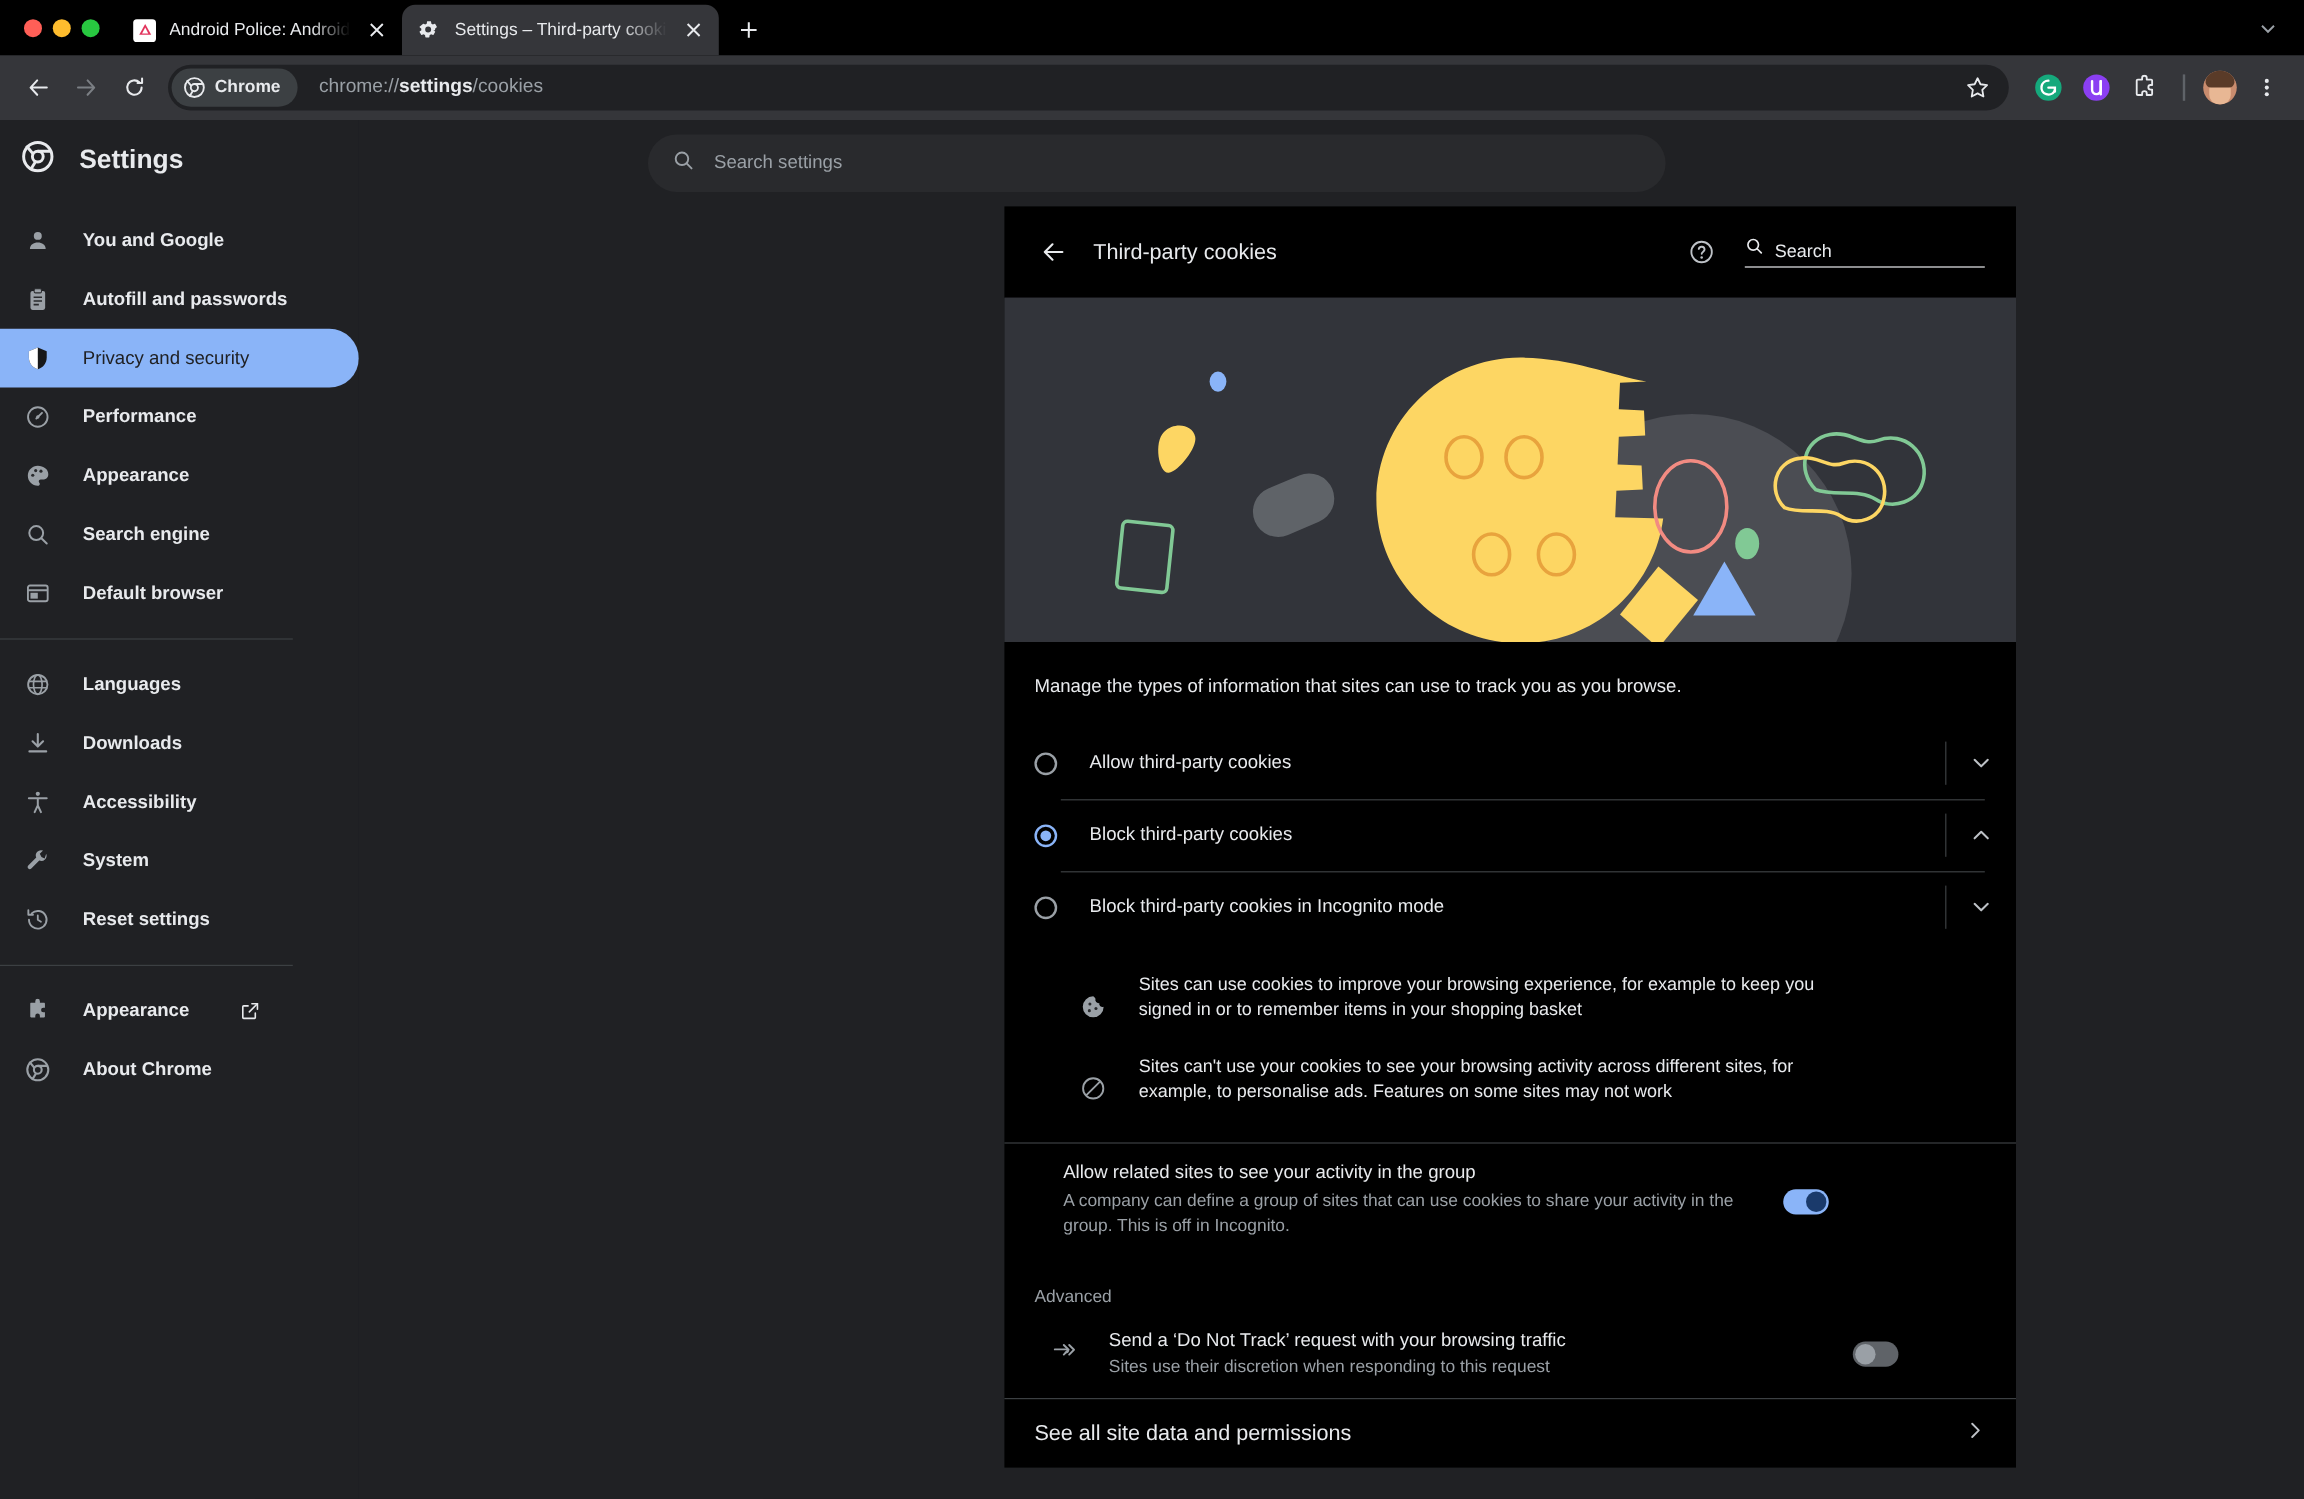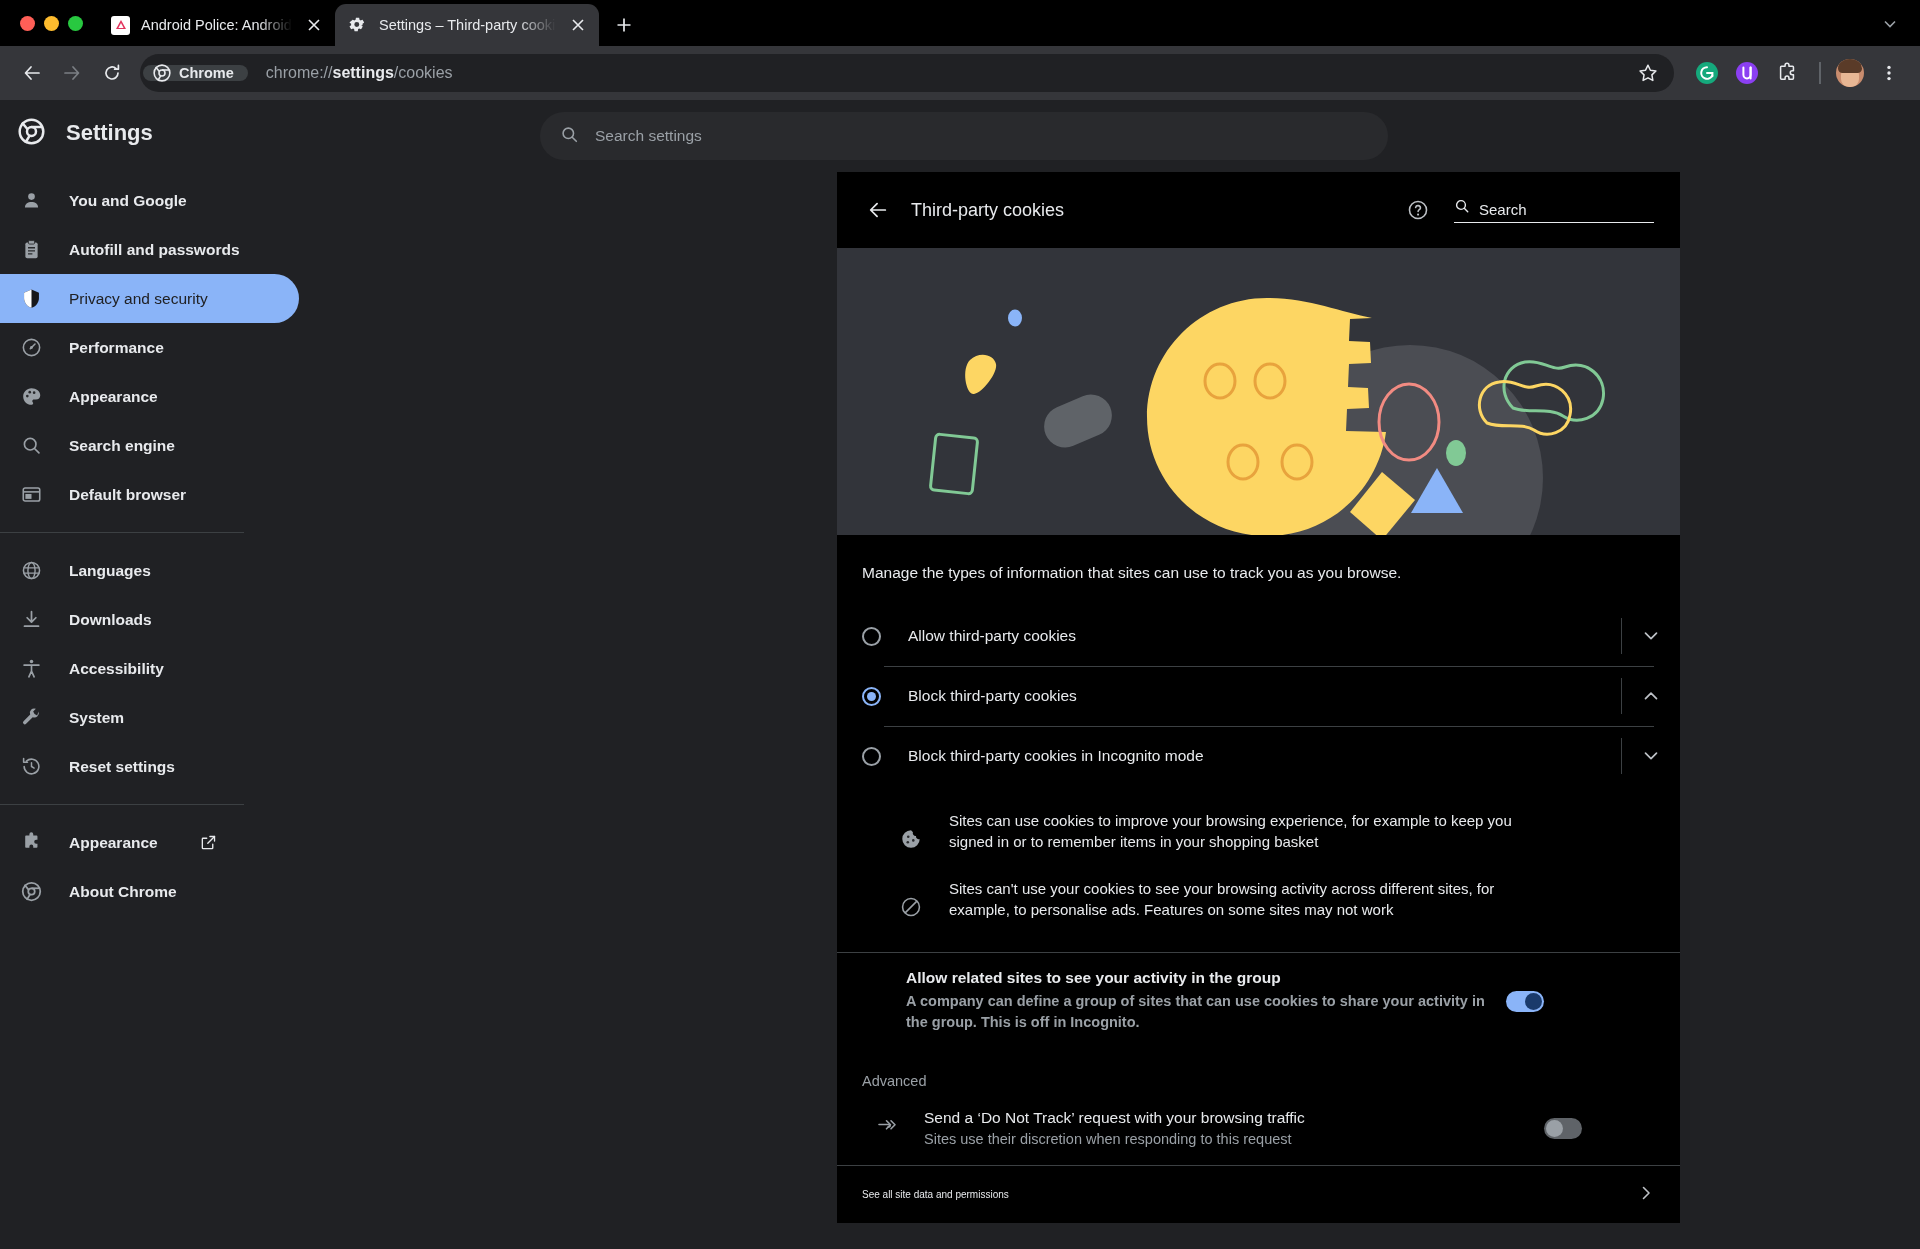--- a/index.html
+++ b/index.html
@@ -63,21 +63,21 @@
   }
   .nav-btn {
     width: 36px; height: 36px; border-radius: 50%;
     display: flex; align-items: center; justify-content: center; cursor: pointer;
   }
   .omnibox {
     flex: 1 1 auto; height: 38px; background: #202124; border-radius: 19px;
     display: flex; align-items: center; margin: 0 10px 0 6px; padding-right: 8px;
   }
   .chrome-chip {
-    height: 16px; margin-left: 3px; padding: 0 14px 0 10px;
+    height: 32px; margin-left: 3px; padding: 0 14px 0 10px;
     background: #3c4043; border-radius: 16px;
     display: flex; align-items: center; gap: 8px; cursor: pointer;
   }
   .chrome-chip-label { color: #e8eaed; font-size: 14.5px; font-weight: bold; }
   .omnibox-url {
     flex: 1 1 auto; color: #9aa0a6; font-size: 16px; padding-left: 18px;
     white-space: nowrap; overflow: hidden;
   }
   .omnibox-url b { color: #e8eaed; font-weight: bold; }
   .star-btn {
@@ -195,21 +195,21 @@
   .detail-ico {
     width: 26px; height: 26px; flex: 0 0 26px; margin-left: 36px; margin-top: 14px;
     display: flex; align-items: center; justify-content: center;
   }
   .detail-text { color: #e8eaed; font-size: 15px; line-height: 21px; margin-left: 25px; max-width: 610px; }
 
   .rel-sites {
     display: flex; align-items: center; padding: 16px 26px 22px 25px;
     border-top: 1px solid #3c4043; margin-top: 8px;
   }
-  .rel-text { flex: 1 1 auto; margin-left: 44px; max-width: 600px; font-weight: bold; }
+  .rel-text { flex: 1 1 auto; margin-left: 24px; max-width: 600px; }
   .rel-title { color: #e8eaed; font-size: 15.5px; margin-bottom: 4px; }
   .rel-sub { color: #9aa0a6; font-size: 14.5px; line-height: 21px; }
   .toggle {
     width: 38px; height: 21px; border-radius: 11px; position: relative;
     flex: 0 0 38px; cursor: pointer;
   }
   .toggle.on { background: #8ab4f8; }
   .toggle.on::after {
     content: ""; position: absolute; right: 2px; top: 2px; width: 17px; height: 17px;
     border-radius: 50%; background: #1a3a6b;
@@ -226,21 +226,21 @@
   .adv-row { display: flex; align-items: center; padding: 14px 26px 18px 25px; }
   .adv-ico { width: 26px; height: 26px; flex: 0 0 26px; margin-left: 12px; display: flex; align-items: center; justify-content: center; }
   .adv-text { flex: 1 1 auto; margin-left: 24px; max-width: 620px; }
   .adv-title { color: #e8eaed; font-size: 15.5px; margin-bottom: 4px; }
   .adv-sub { color: #9aa0a6; font-size: 14.5px; }
 
   .see-all {
     display: flex; align-items: center; min-height: 58px; padding: 0 26px 0 25px;
     border-top: 1px solid #3c4043; cursor: pointer;
   }
-  .see-all-label { flex: 1 1 auto; color: #e8eaed; font-size: 10px; }
+  .see-all-label { flex: 1 1 auto; color: #e8eaed; font-size: 18px; }
 </style>
 </head>
 <body>
 
 <div class="tabstrip">
   <div class="traffic">
     <span class="dot red"></span>
     <span class="dot yellow"></span>
     <span class="dot green"></span>
   </div>

